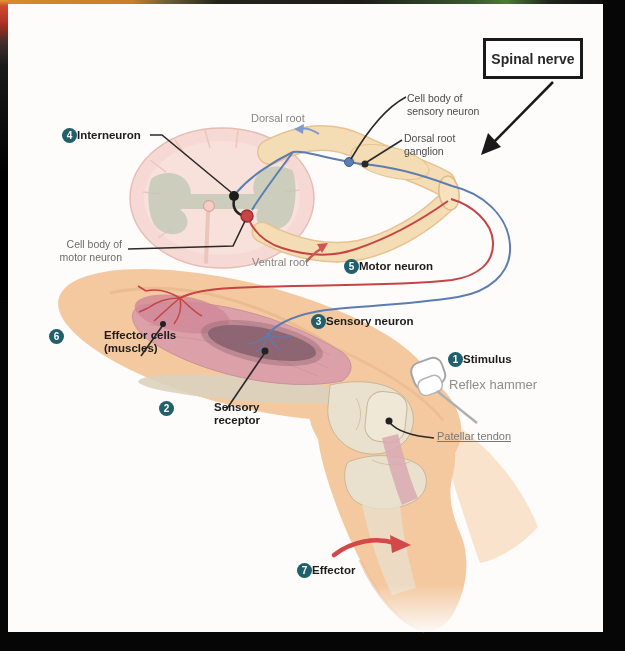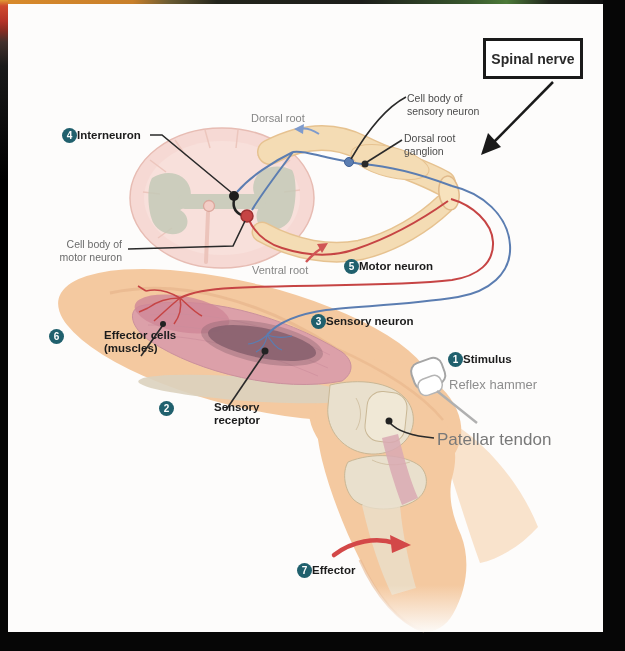--- a/index.html
+++ b/index.html
@@ -14,21 +14,21 @@
   .lbl{position:absolute;white-space:nowrap;}
   .num-row{display:flex;align-items:flex-start;}
   .badge{display:flex;align-items:center;justify-content:center;width:15px;height:15px;
          border-radius:50%;background:#20606d;color:#fff;font-size:10px;font-weight:bold;flex:0 0 15px;}
   .ntxt{font-size:11.5px;font-weight:bold;color:#1c1c1c;line-height:15px;}
   .ntxt .l2{display:block;line-height:13px;padding-left:40px;}
   .gray{font-size:11px;color:#868686;}
   .dgray{font-size:10.5px;color:#4c4c4c;line-height:13px;}
   .mgray{font-size:10.5px;color:#6b6b6b;line-height:13px;}
   .hammer-lbl{font-size:13px;color:#8e8e8e;}
-  .tendon-lbl{font-size:17px;color:#787878;}
+  .tendon-lbl{font-size:11px;color:#787878;text-decoration:underline;}
   .snbox{position:absolute;left:483px;top:38px;width:100px;height:41px;background:#fff;
          border:3px solid #1a1a1a;display:flex;align-items:center;justify-content:center;
          font-size:14px;font-weight:bold;color:#2a2a2a;box-sizing:border-box;}
 </style>
 </head>
 <body>
 
 <div class="stage">
   <div class="panel"></div>
   <div class="strip-top"></div>
@@ -216,21 +216,21 @@
   <div class="lbl dgray" style="left:404px;top:132px">
     <span style="display:block">Dorsal root</span>
     <span style="display:block">ganglion</span>
   </div>
 
   <div class="lbl mgray" style="left:52px;top:238px;width:70px;text-align:right">
     <span style="display:block">Cell body of</span>
     <span style="display:block">motor neuron</span>
   </div>
 
-  <div class="lbl gray" style="left:252px;top:264px">Ventral root</div>
+  <div class="lbl gray" style="left:252px;top:256px">Ventral root</div>
 
   <div class="lbl num-row" style="left:344px;top:259px">
     <span class="badge">5</span>
     <span class="ntxt">Motor neuron</span>
   </div>
 
   <div class="lbl num-row" style="left:311px;top:314px">
     <span class="badge">3</span>
     <span class="ntxt">Sensory neuron</span>
   </div>

